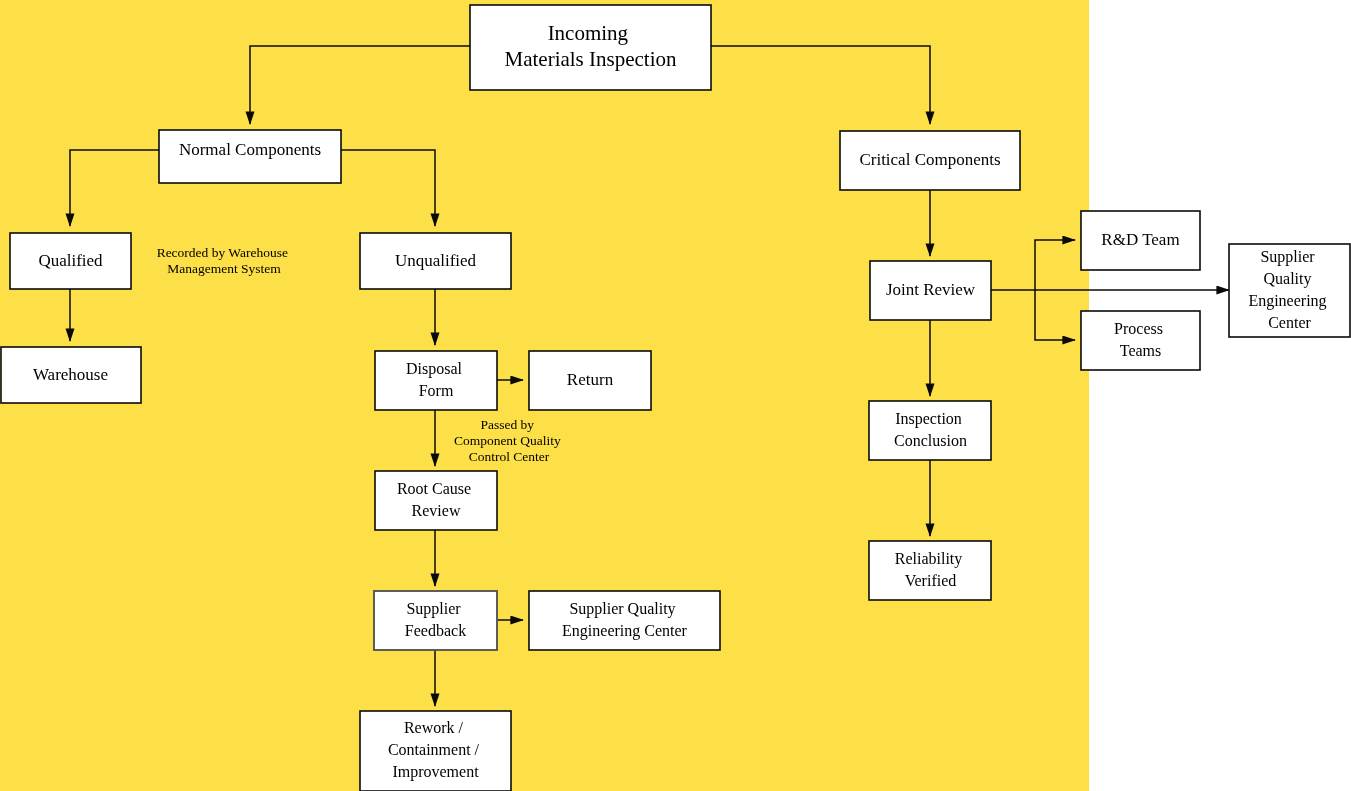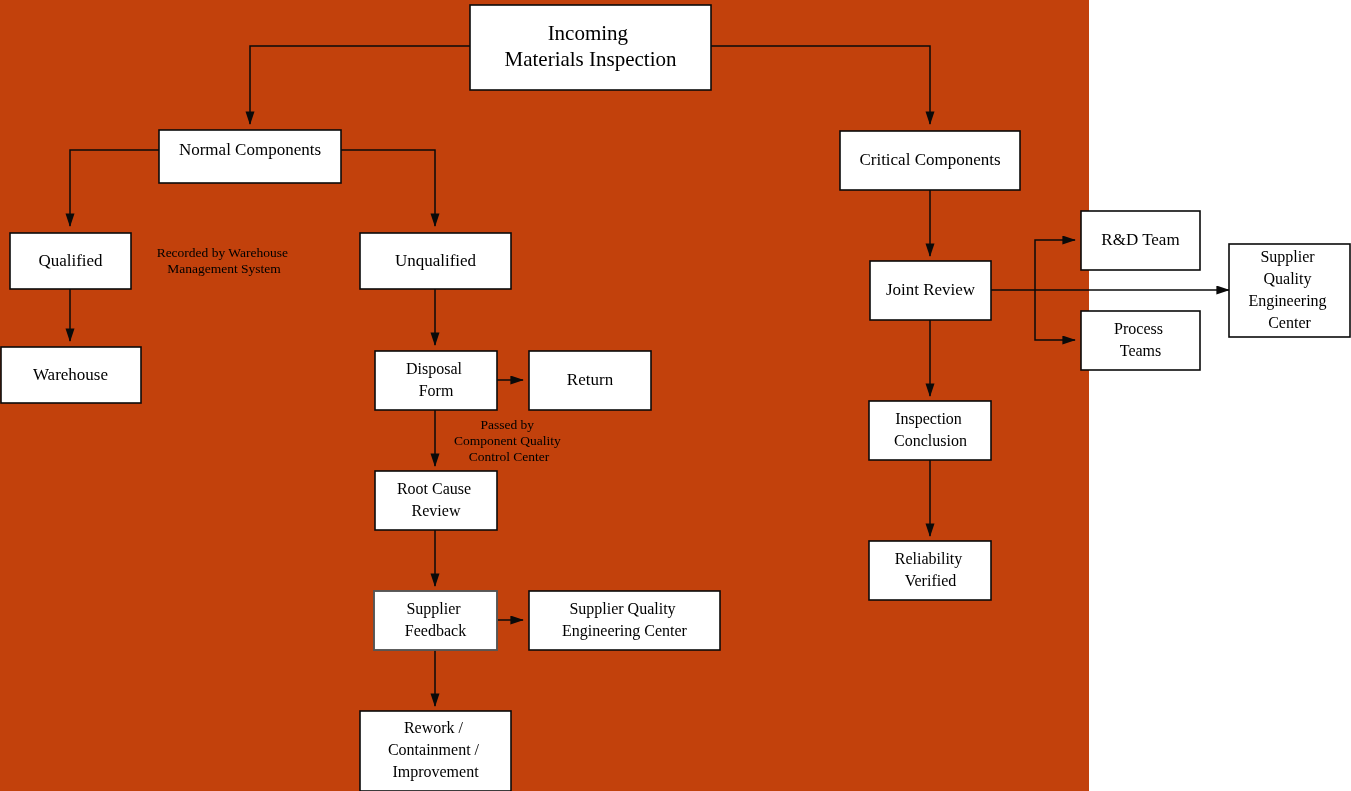--- a/index.html
+++ b/index.html
@@ -10,21 +10,21 @@
   body {
     width: 1351px;
     height: 791px;
     overflow: hidden;
     font-family: "Liberation Serif", "DejaVu Serif", serif;
   }
   #flow-root {
     position: relative;
     width: 1089px;
     height: 791px;
-    background: #c2410c;
+    background: #fde047;
   }
   svg#flow-svg {
     position: absolute;
     top: 0;
     left: 0;
     width: 1351px;
     height: 791px;
     display: block;
   }
   .node-rect {

